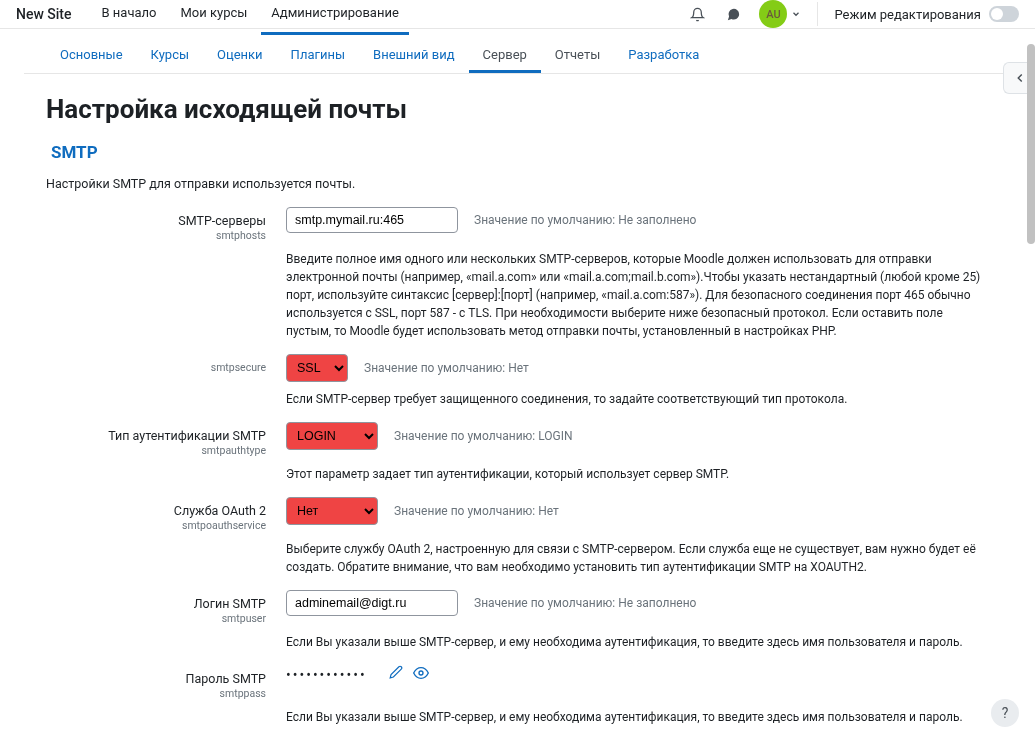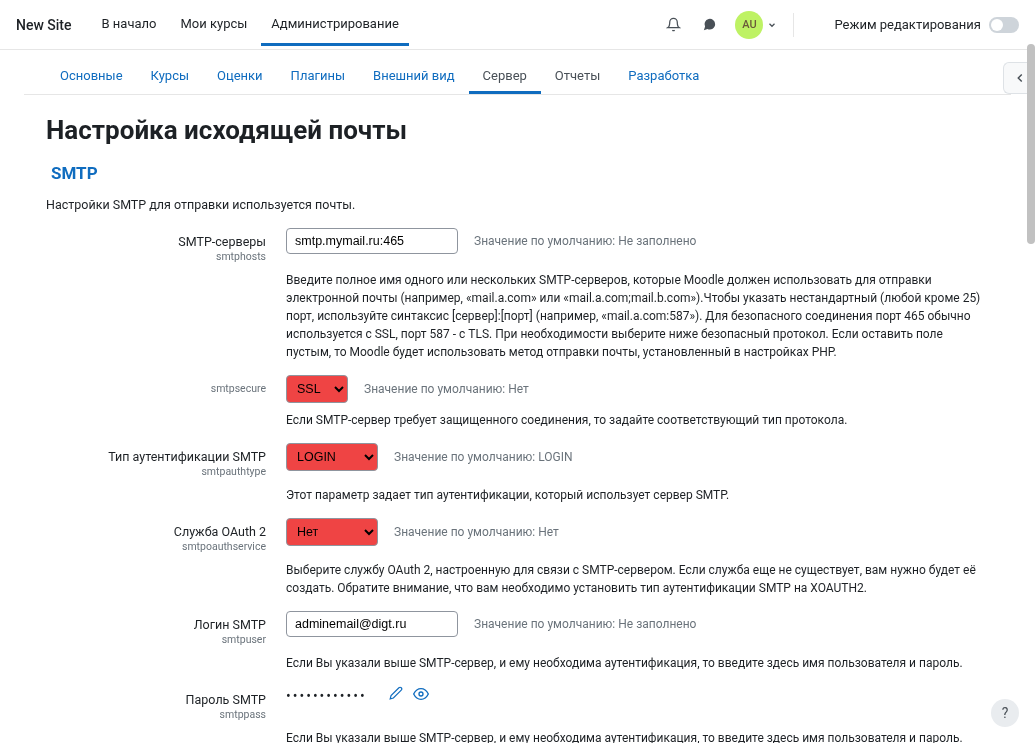--- a/index.html
+++ b/index.html
@@ -1,27 +1,27 @@
 <!DOCTYPE html>
 <html><head>
 <meta charset="utf-8">
 <style>
 * { box-sizing: border-box; margin: 0; padding: 0; }
 body { font-family: -apple-system, BlinkMacSystemFont, "Segoe UI", Roboto, sans-serif; font-size: 13px; color: #1d2125; background: #fff; width: 1035px; height: 743px; overflow: hidden; position: relative; }
-.topbar { display: flex; align-items: center; height: 50px; padding: 10px 16px; border-bottom: 1px solid #e6e6e6; }
+.topbar { display: flex; align-items: center; height: 29px; padding: 10px 16px; border-bottom: 1px solid #e6e6e6; }
 .brand { font-size: 14px; font-weight: 500; margin-right: 20px; }
 .nav-main { display: flex; gap: 4px; }
 .nav-main a { padding: 12px 10px; font-size: 13px; color: #1d2125; text-decoration: none; border-bottom: 3px solid transparent; }
 .nav-main a.active { border-bottom-color: #0f6cbf; }
 .topbar-right { margin-left: auto; display: flex; align-items: center; gap: 16px; }
 .icon-btn { width: 20px; height: 20px; display: flex; align-items: center; justify-content: center; color: #495057; cursor: pointer; }
-.avatar { width: 28px; height: 28px; border-radius: 50%; background: #bef264; display: flex; align-items: center; justify-content: center; font-size: 11px; font-weight: 500; color: #6b5a3a; }
+.avatar { width: 28px; height: 28px; border-radius: 50%; background: #84cc16; display: flex; align-items: center; justify-content: center; font-size: 11px; font-weight: 500; color: #6b5a3a; }
 .avatar-wrap { display: flex; align-items: center; gap: 4px; cursor: pointer; }
 .divider-v { width: 1px; height: 24px; background: #e6e6e6; }
-.edit-mode { display: flex; align-items: center; gap: 8px; font-size: 13px; margin-left: 24px; }
+.edit-mode { display: flex; align-items: center; gap: 8px; font-size: 13px; }
 .toggle { width: 30px; height: 16px; background: #ced4da; border-radius: 8px; position: relative; cursor: pointer; }
 .toggle::after { content: ''; position: absolute; width: 12px; height: 12px; background: #fff; border-radius: 50%; top: 2px; left: 2px; }
 .content-wrap { height: calc(743px - 44px); overflow-y: auto; padding: 0 24px 40px; position: relative; }
 .tabs-secondary { display: flex; gap: 0; padding: 10px 22px 0; border-bottom: 1px solid #e6e6e6; margin-bottom: 20px; }
 .tabs-secondary a { padding: 8px 14px; font-size: 13px; color: #0f6cbf; text-decoration: none; border-bottom: 3px solid transparent; }
 .tabs-secondary a.active { color: #1d2125; border-bottom-color: #0f6cbf; }
 .tabs-secondary a.inactive-dark { color: #495057; }
 h1 { font-size: 26px; font-weight: 700; margin: 0 22px 18px; }
 h2 { font-size: 17px; font-weight: 700; margin: 0 27px 14px; color: #0f6cbf; }
 .section-desc { font-size: 12.5px; color: #1d2125; margin: 0 22px 16px; }

